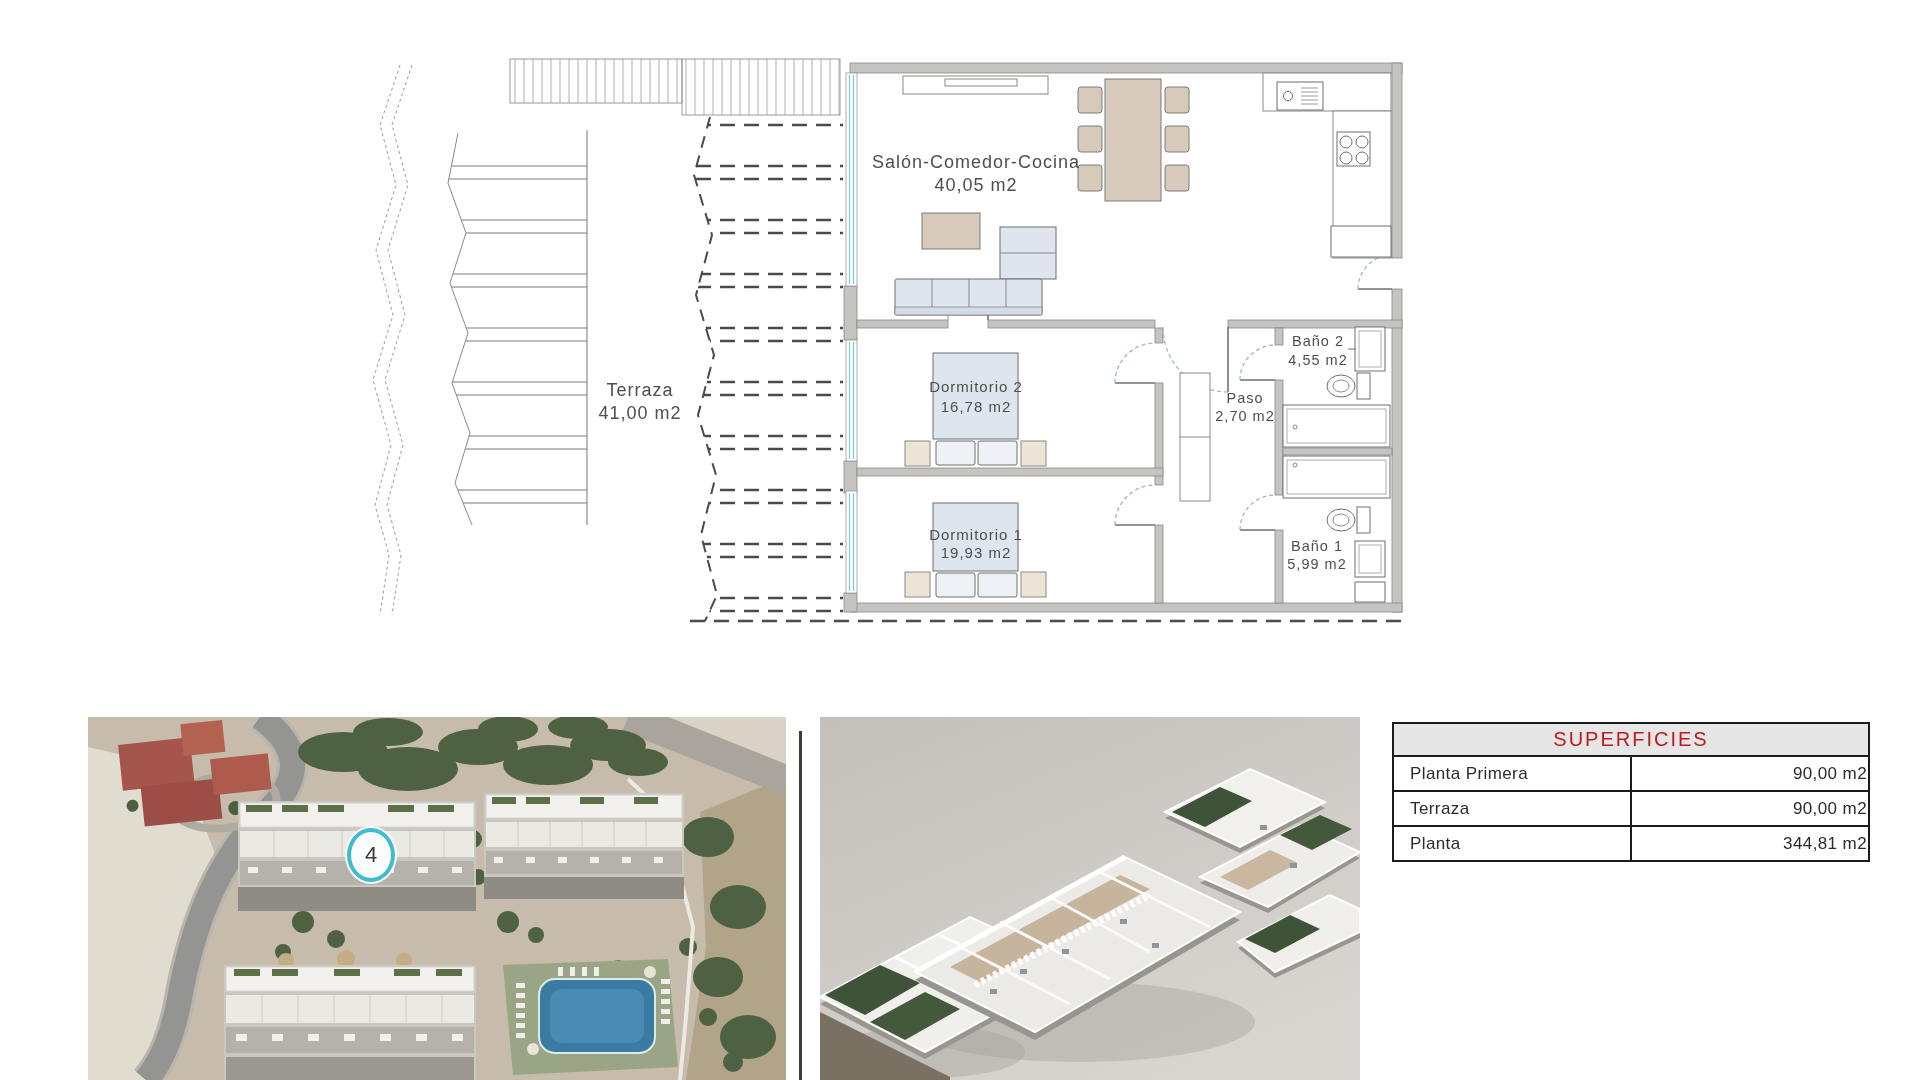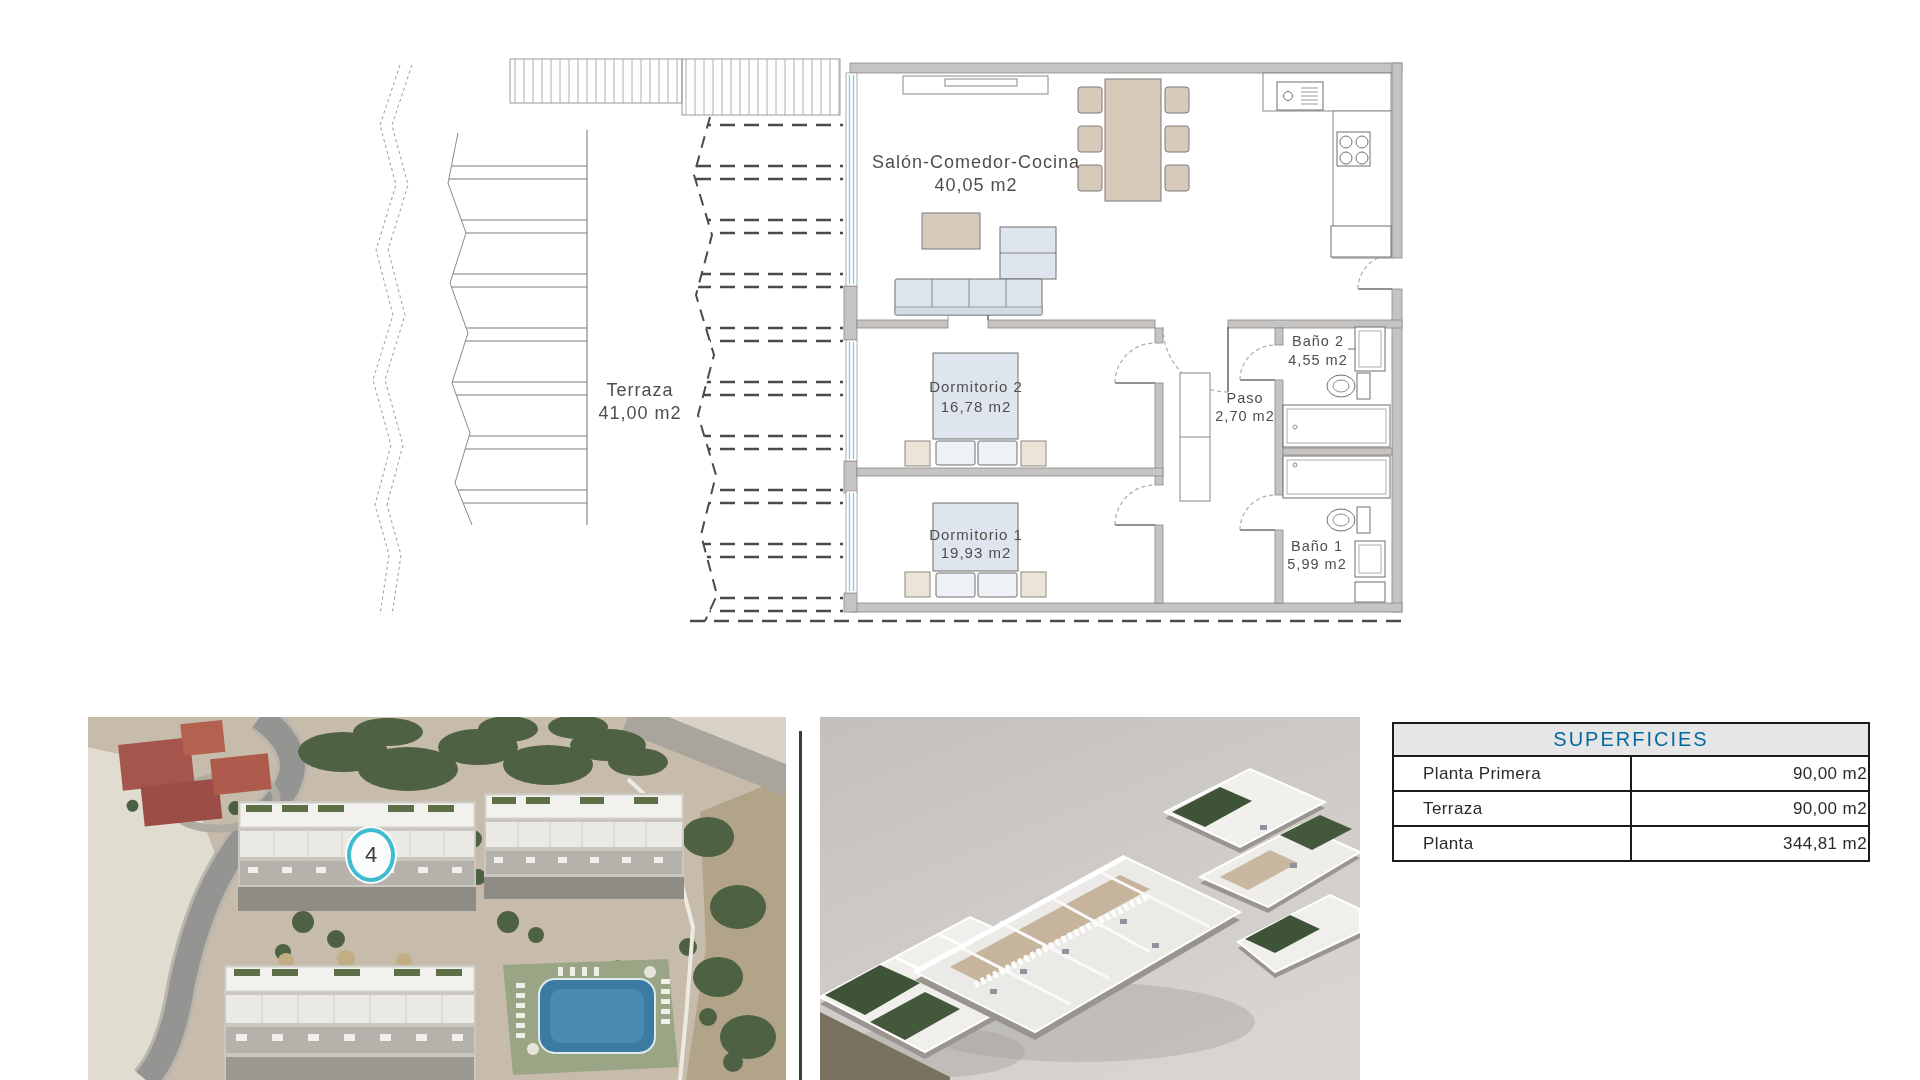--- a/index.html
+++ b/index.html
@@ -18,23 +18,23 @@
     font-size:22px;color:#3a3a3a;letter-spacing:0;}
 
   .v-divider{position:absolute;left:799px;top:731px;width:3px;height:349px;background:#3c3c3c;}
 
   .render-panel{position:absolute;left:820px;top:717px;width:540px;height:363px;overflow:hidden;}
   .render-panel svg{display:block;width:540px;height:363px;}
 
   table.surfaces{position:absolute;left:1392px;top:722px;width:478px;border-collapse:collapse;
     color:#2b2b2b;table-layout:fixed;}
   table.surfaces th{height:29px;background:#e6e6e6;border:2px solid #1b1b1b;
-    font-size:20px;font-weight:normal;letter-spacing:2px;color:#0369a1;}
+    font-size:20px;font-weight:normal;letter-spacing:2px;color:#b91c1c;}
   table.surfaces td{height:31px;border:2px solid #1b1b1b;font-size:17px;letter-spacing:.4px;}
-  td.lbl{width:211px;padding-left:29px;text-align:left;}
+  td.lbl{width:211px;padding-left:16px;text-align:left;}
   td.val{text-align:right;}
 
   
   .pl{fill:#4e4e4c;letter-spacing:1px;text-anchor:middle;font-family:"Liberation Sans",sans-serif;}
   .pl-lg{font-size:18px;}
   .pl-md{font-size:15px;}
   .pl-sm{font-size:14.5px;}
 </style>
 </head>
 <body>

